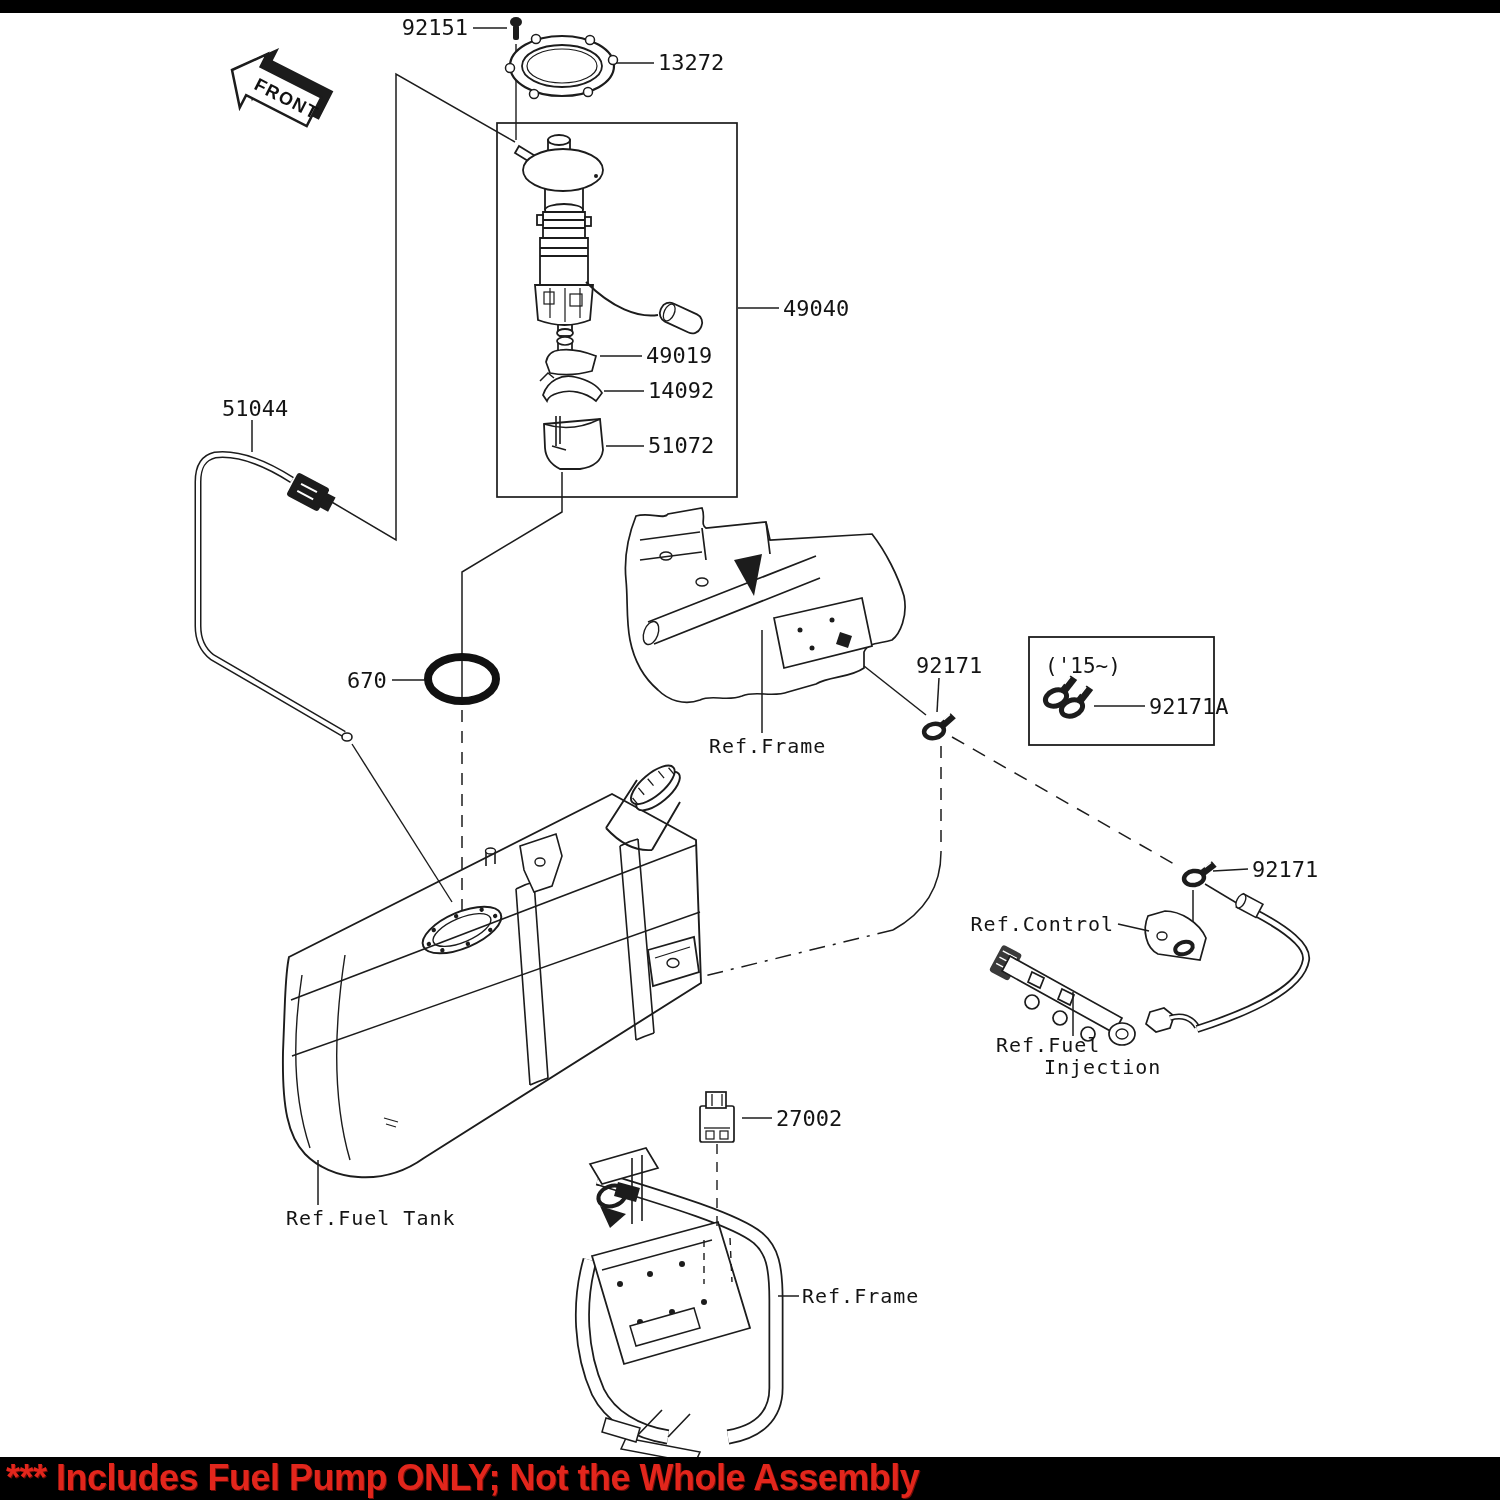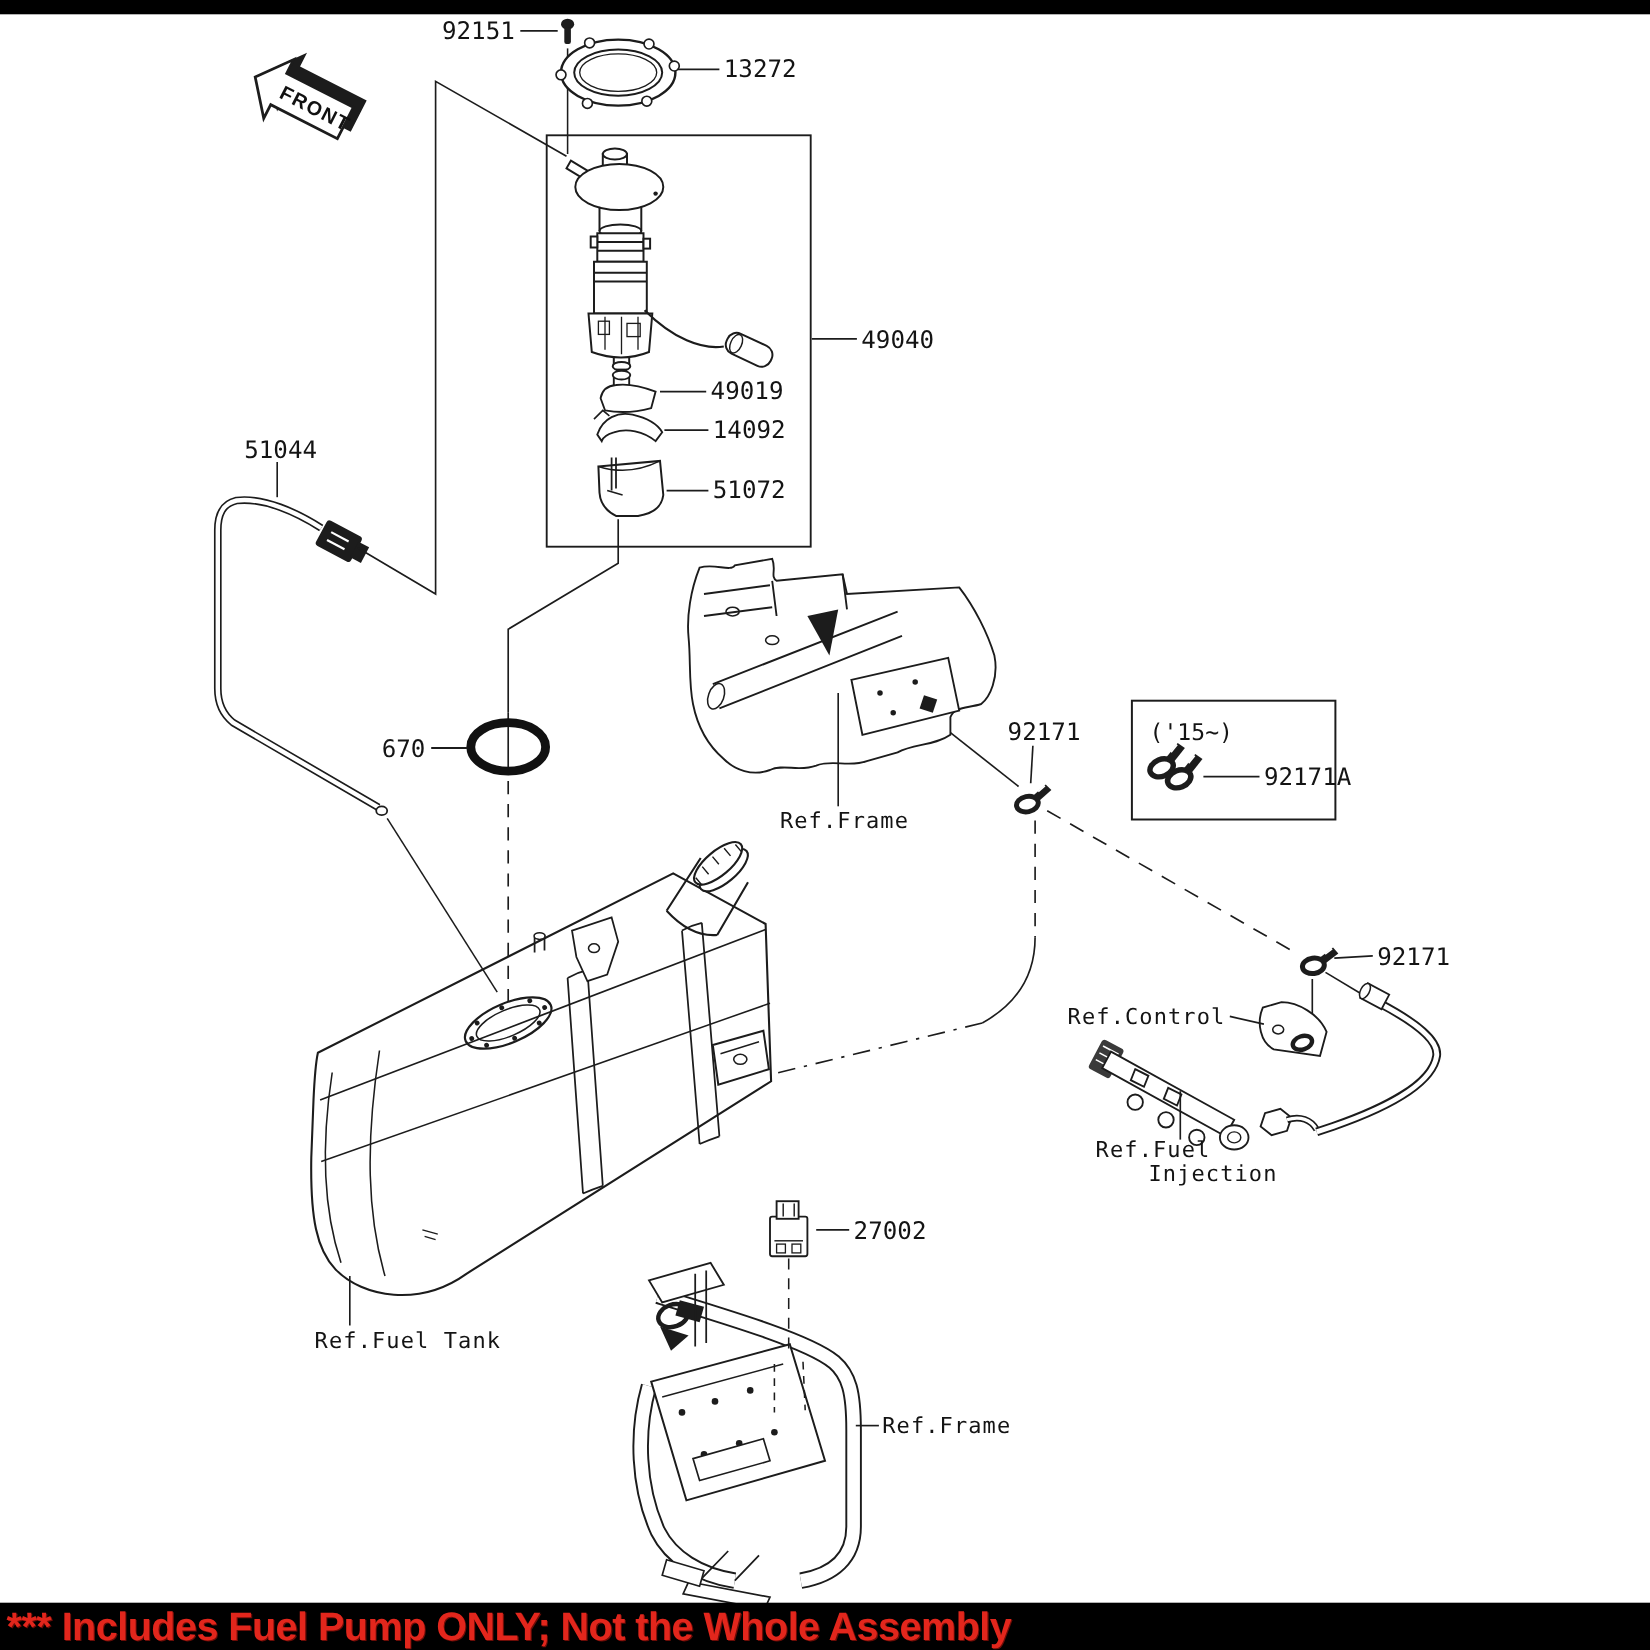--- a/index.html
+++ b/index.html
@@ -1,20 +1,20 @@
 <!DOCTYPE html>
 <html><head>
 <meta charset="utf-8">
 <style>
   html,body{margin:0;padding:0;background:#fff;}
   .stage{position:relative;width:1500px;height:1500px;background:#ffffff;overflow:hidden;
          font-family:"Liberation Sans",sans-serif;}
   .bar{position:absolute;left:0;width:1500px;background:#000;}
   .bar.top{top:0;height:13px;}
-  .bar.bottom{top:1457px;height:43px;display:flex;align-items:center;}
+  .bar.bottom{top:1457px;height:43px;display:flex;}
   .bar.bottom span{color:#e2261c;font-family:"Liberation Sans",sans-serif;font-weight:bold;
                    font-size:36px;letter-spacing:-0.5px;padding-left:6px;white-space:nowrap;
                    text-shadow:1px 1px 0 #6d0c07;}
   svg{position:absolute;left:0;top:0;}
   .ln{stroke:#1c1c1c;fill:none;}
   .fw{stroke:#1c1c1c;fill:#ffffff;}
   .fb{fill:#1c1c1c;stroke:none;}
   .lbl{font-family:"DejaVu Sans Mono",monospace;fill:#141414;}
   .num{font-size:22px;}
   .ref{font-size:20px;letter-spacing:1px;}

